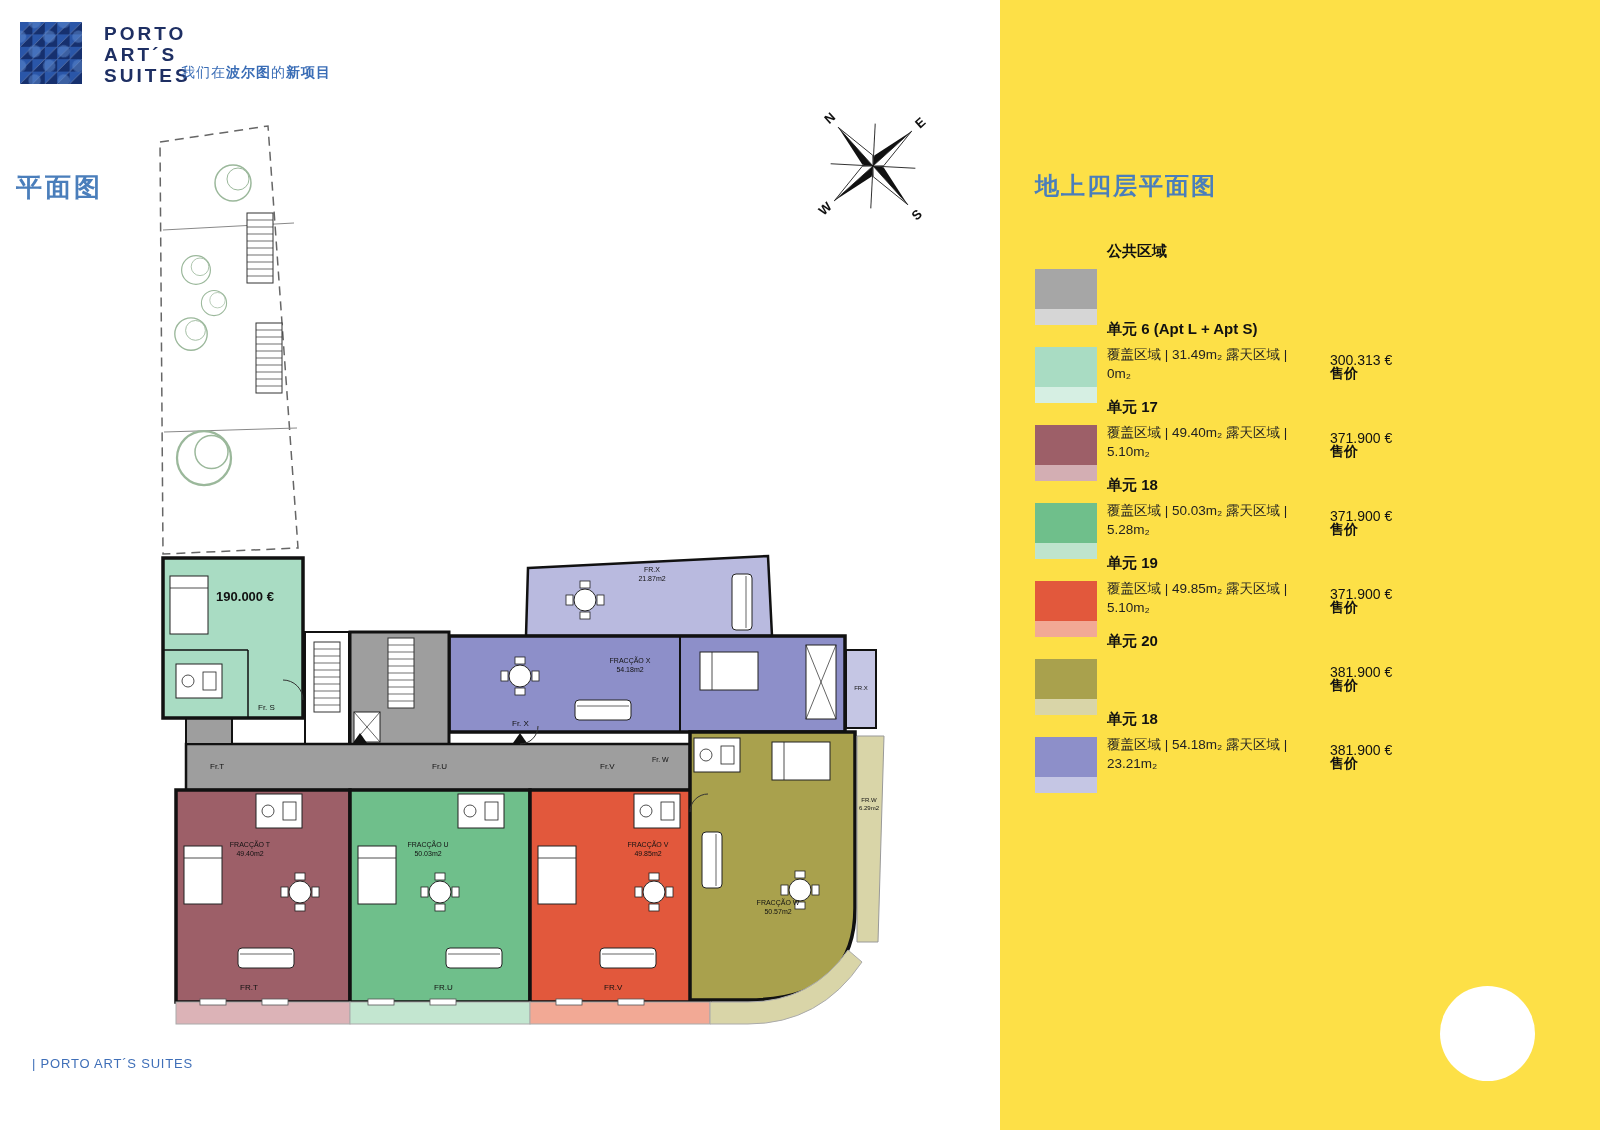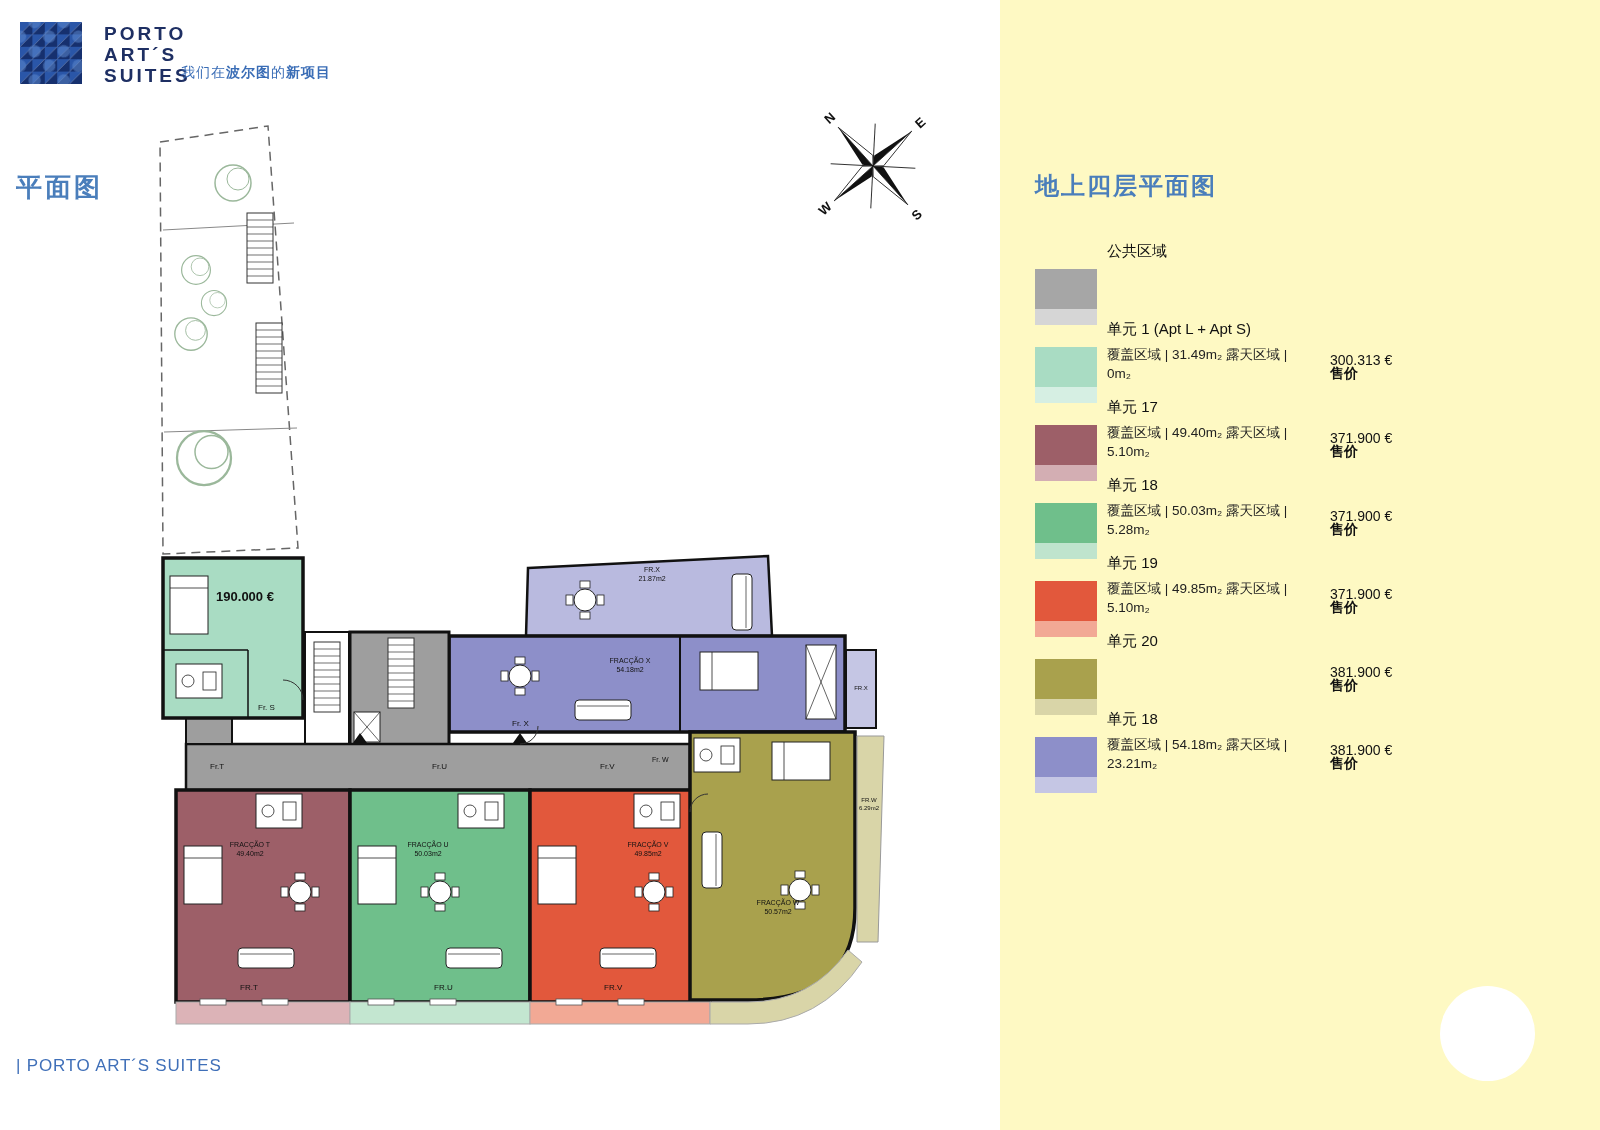--- a/index.html
+++ b/index.html
@@ -12,34 +12,34 @@
 
   
   .logo { position:absolute; left:20px; top:22px; display:flex; gap:22px; align-items:flex-start; }
   .logo-text { font-size:19px; font-weight:700; letter-spacing:3px; color:#1e2f63; line-height:21px; padding-top:1px; }
   .tagline { position:absolute; left:181px; top:64px; font-size:14px; color:#3a6db6; letter-spacing:1px; }
   .tagline .b { font-weight:700; }
 
   .left-title { position:absolute; left:16px; top:170px; font-size:26px; font-weight:700; color:#4a7ebb; letter-spacing:3px; }
 
   
-  .right-panel { position:absolute; left:1000px; top:0; width:600px; height:1130px; background:#fef9c3; }
+  .right-panel { position:absolute; left:1000px; top:0; width:600px; height:1130px; background:#fde047; }
   .panel-title { margin:170px 0 0 35px; font-size:24px; font-weight:600; color:#4a7ebb; letter-spacing:2px; }
   .legend { margin:40px 0 0 35px; width:460px; position:relative; }
   .legend-item { position:relative; min-height:64px; margin-bottom:14px; }
-  .li-label { margin-left:72px; font-weight:400; font-size:15px; color:#111; margin-bottom:7px; width:215px; }
+  .li-label { margin-left:72px; font-weight:700; font-size:15px; color:#111; margin-bottom:7px; width:215px; }
   .li-swatch { position:absolute; left:0; top:27px; width:62px; }
   .sw-solid { height:40px; }
   .sw-light { height:16px; }
   .li-area { margin-left:72px; width:206px; font-size:13.5px; line-height:1.38; color:#222; }
   .li-price-label { position:absolute; left:295px; top:0; font-weight:700; font-size:14px; color:#111;margin-top:45px; }
   .li-price { position:absolute; left:295px; top:32px; font-size:14px; color:#111; }
   .panel-circle { position:absolute; left:440px; top:986px; width:95px; height:95px; border-radius:50%; background:#ffffff; }
 
-  .footer { position:absolute; left:16px; top:1056px; font-size:17px; color:#3f6fb8; letter-spacing:0.8px; }
+  .footer { position:absolute; left:32px; top:1056px; font-size:13px; color:#3f6fb8; letter-spacing:0.8px; }
 
   svg text { font-family:"Liberation Sans","DejaVu Sans",sans-serif; fill:#111; }
 </style>
 </head>
 <body>
 
 <svg class="plan-svg" width="1000" height="1130" viewBox="0 0 1000 1130">
   <defs>
     <g id="tbl">
       <circle r="11" fill="#fff" stroke="#222" stroke-width="1"></circle>
@@ -275,21 +275,21 @@
       <div class="li-label">公共区域</div>
       <div class="li-price-label"></div>
       <div class="li-swatch">
         <div class="sw-solid" style="background-color: rgb(166, 166, 166);"></div>
         <div class="sw-light" style="background-color: rgb(214, 214, 214);"></div>
       </div>
       <div class="li-price"></div>
     </div>
 
     <div class="legend-item">
-      <div class="li-label">单元 1 (Apt L + Apt S)</div>
+      <div class="li-label">单元 6 (Apt L + Apt S)</div>
       <div class="li-price-label">售价</div>
       <div class="li-swatch">
         <div class="sw-solid" style="background-color: rgb(169, 220, 195);"></div>
         <div class="sw-light" style="background-color: rgb(214, 239, 227);"></div>
       </div>
       <div class="li-area">覆盖区域 | 31.49m₂ 露天区域 | 0m₂</div>
       <div class="li-price">300.313 €</div>
     </div>
 
     <div class="legend-item">

